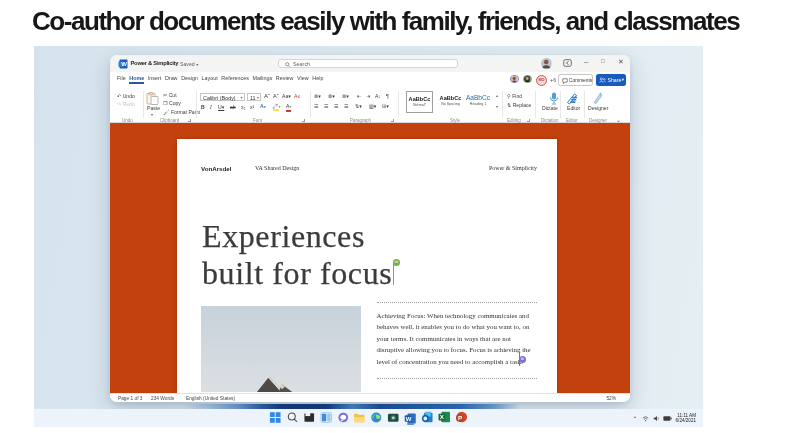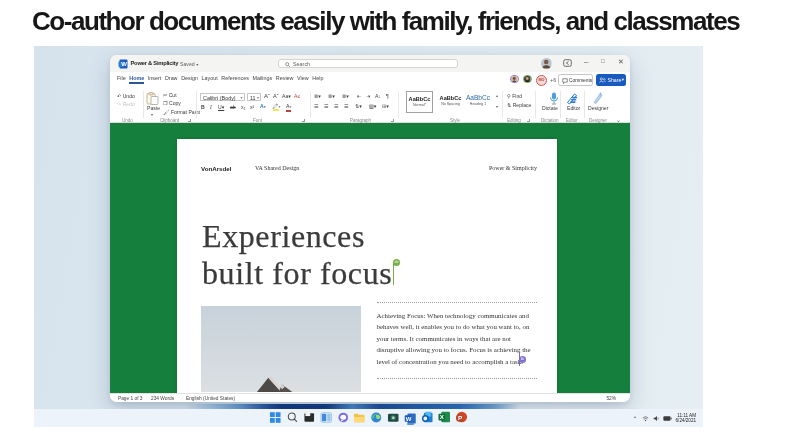--- a/index.html
+++ b/index.html
@@ -32,21 +32,21 @@
   
   #win {
     position:absolute; left:76px; top:8.5px; width:520px; height:347px;
     background:#fff; border-radius:7px;
     box-shadow:0 8px 22px rgba(20,50,90,0.20), 0 2px 5px rgba(20,50,90,0.10);
     overflow:hidden;
   }
   #titlebar { position:absolute; left:0; top:0; width:520px; height:17.5px; background:#f4f4f2; }
   #tabrow  { position:absolute; left:0; top:17.5px; width:520px; height:16px; background:#fff; }
   #ribbon  { position:absolute; left:0; top:33.5px; width:520px; height:35px; background:#fff; border-bottom:1px solid #dcdcda; font-size:5.2px; color:#3b3a39;}
-  #canvas  { position:absolute; left:0; top:68.5px; width:520px; height:270px; background:#15803d; overflow:hidden; }
+  #canvas  { position:absolute; left:0; top:68.5px; width:520px; height:270px; background:#c2410c; overflow:hidden; }
   #statusbar { position:absolute; left:0; bottom:0; width:520px; height:8.5px; background:#fff; border-top:1px solid #e2e2e2;
     font-size:4.8px; color:#444; }
   .tabs { position:absolute; left:7px; top:2.5px; display:flex; gap:3.6px; font-size:5.4px; color:#444; }
   .tabs .on { color:#2b579a; font-weight:bold; border-bottom:2px solid #2b579a; padding-bottom:1.5px; }
   .glabel { position:absolute; font-size:4.5px; color:#8a8886; top:30px; white-space:nowrap; }
   .vline { position:absolute; top:3px; width:1px; height:27px; background:#e8e8e6; }
   .mini { position:absolute; font-size:5.1px; color:#3b3a39; white-space:nowrap; }
   .combo { position:absolute; border:1px solid #c8c6c4; background:#fff; font-size:5.4px; color:#333; }
   .av { position:absolute; border-radius:50%; }
   

